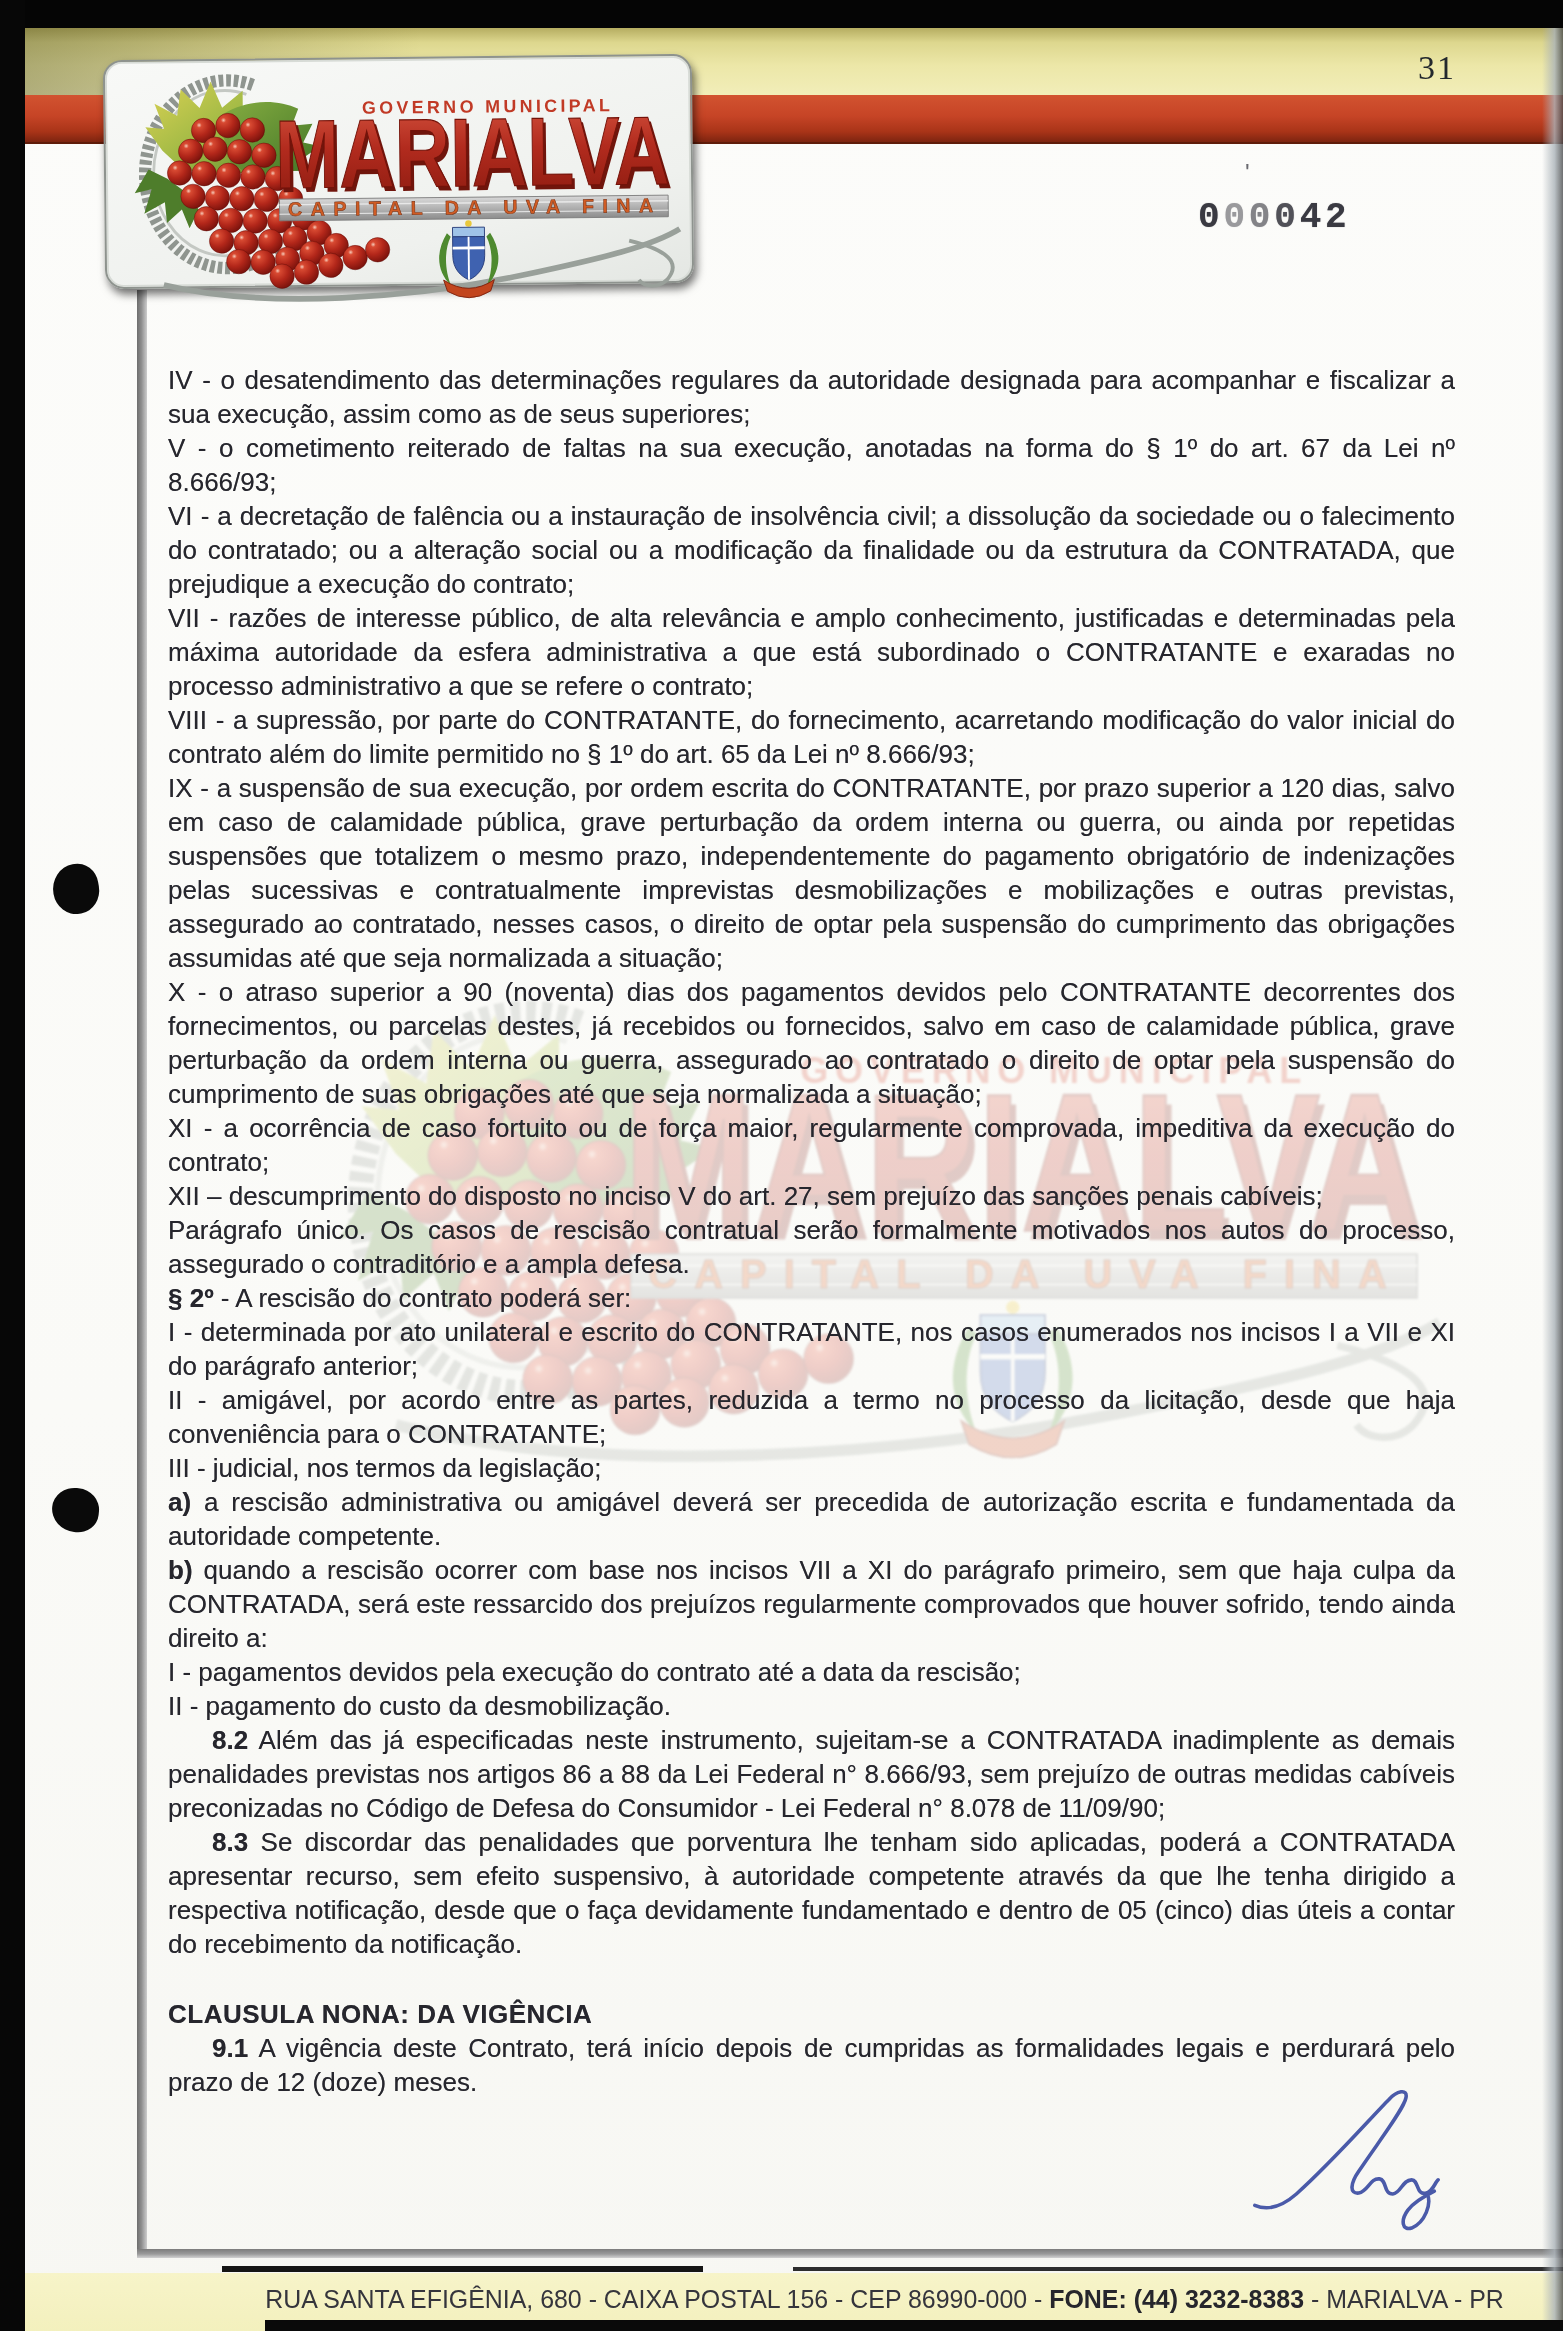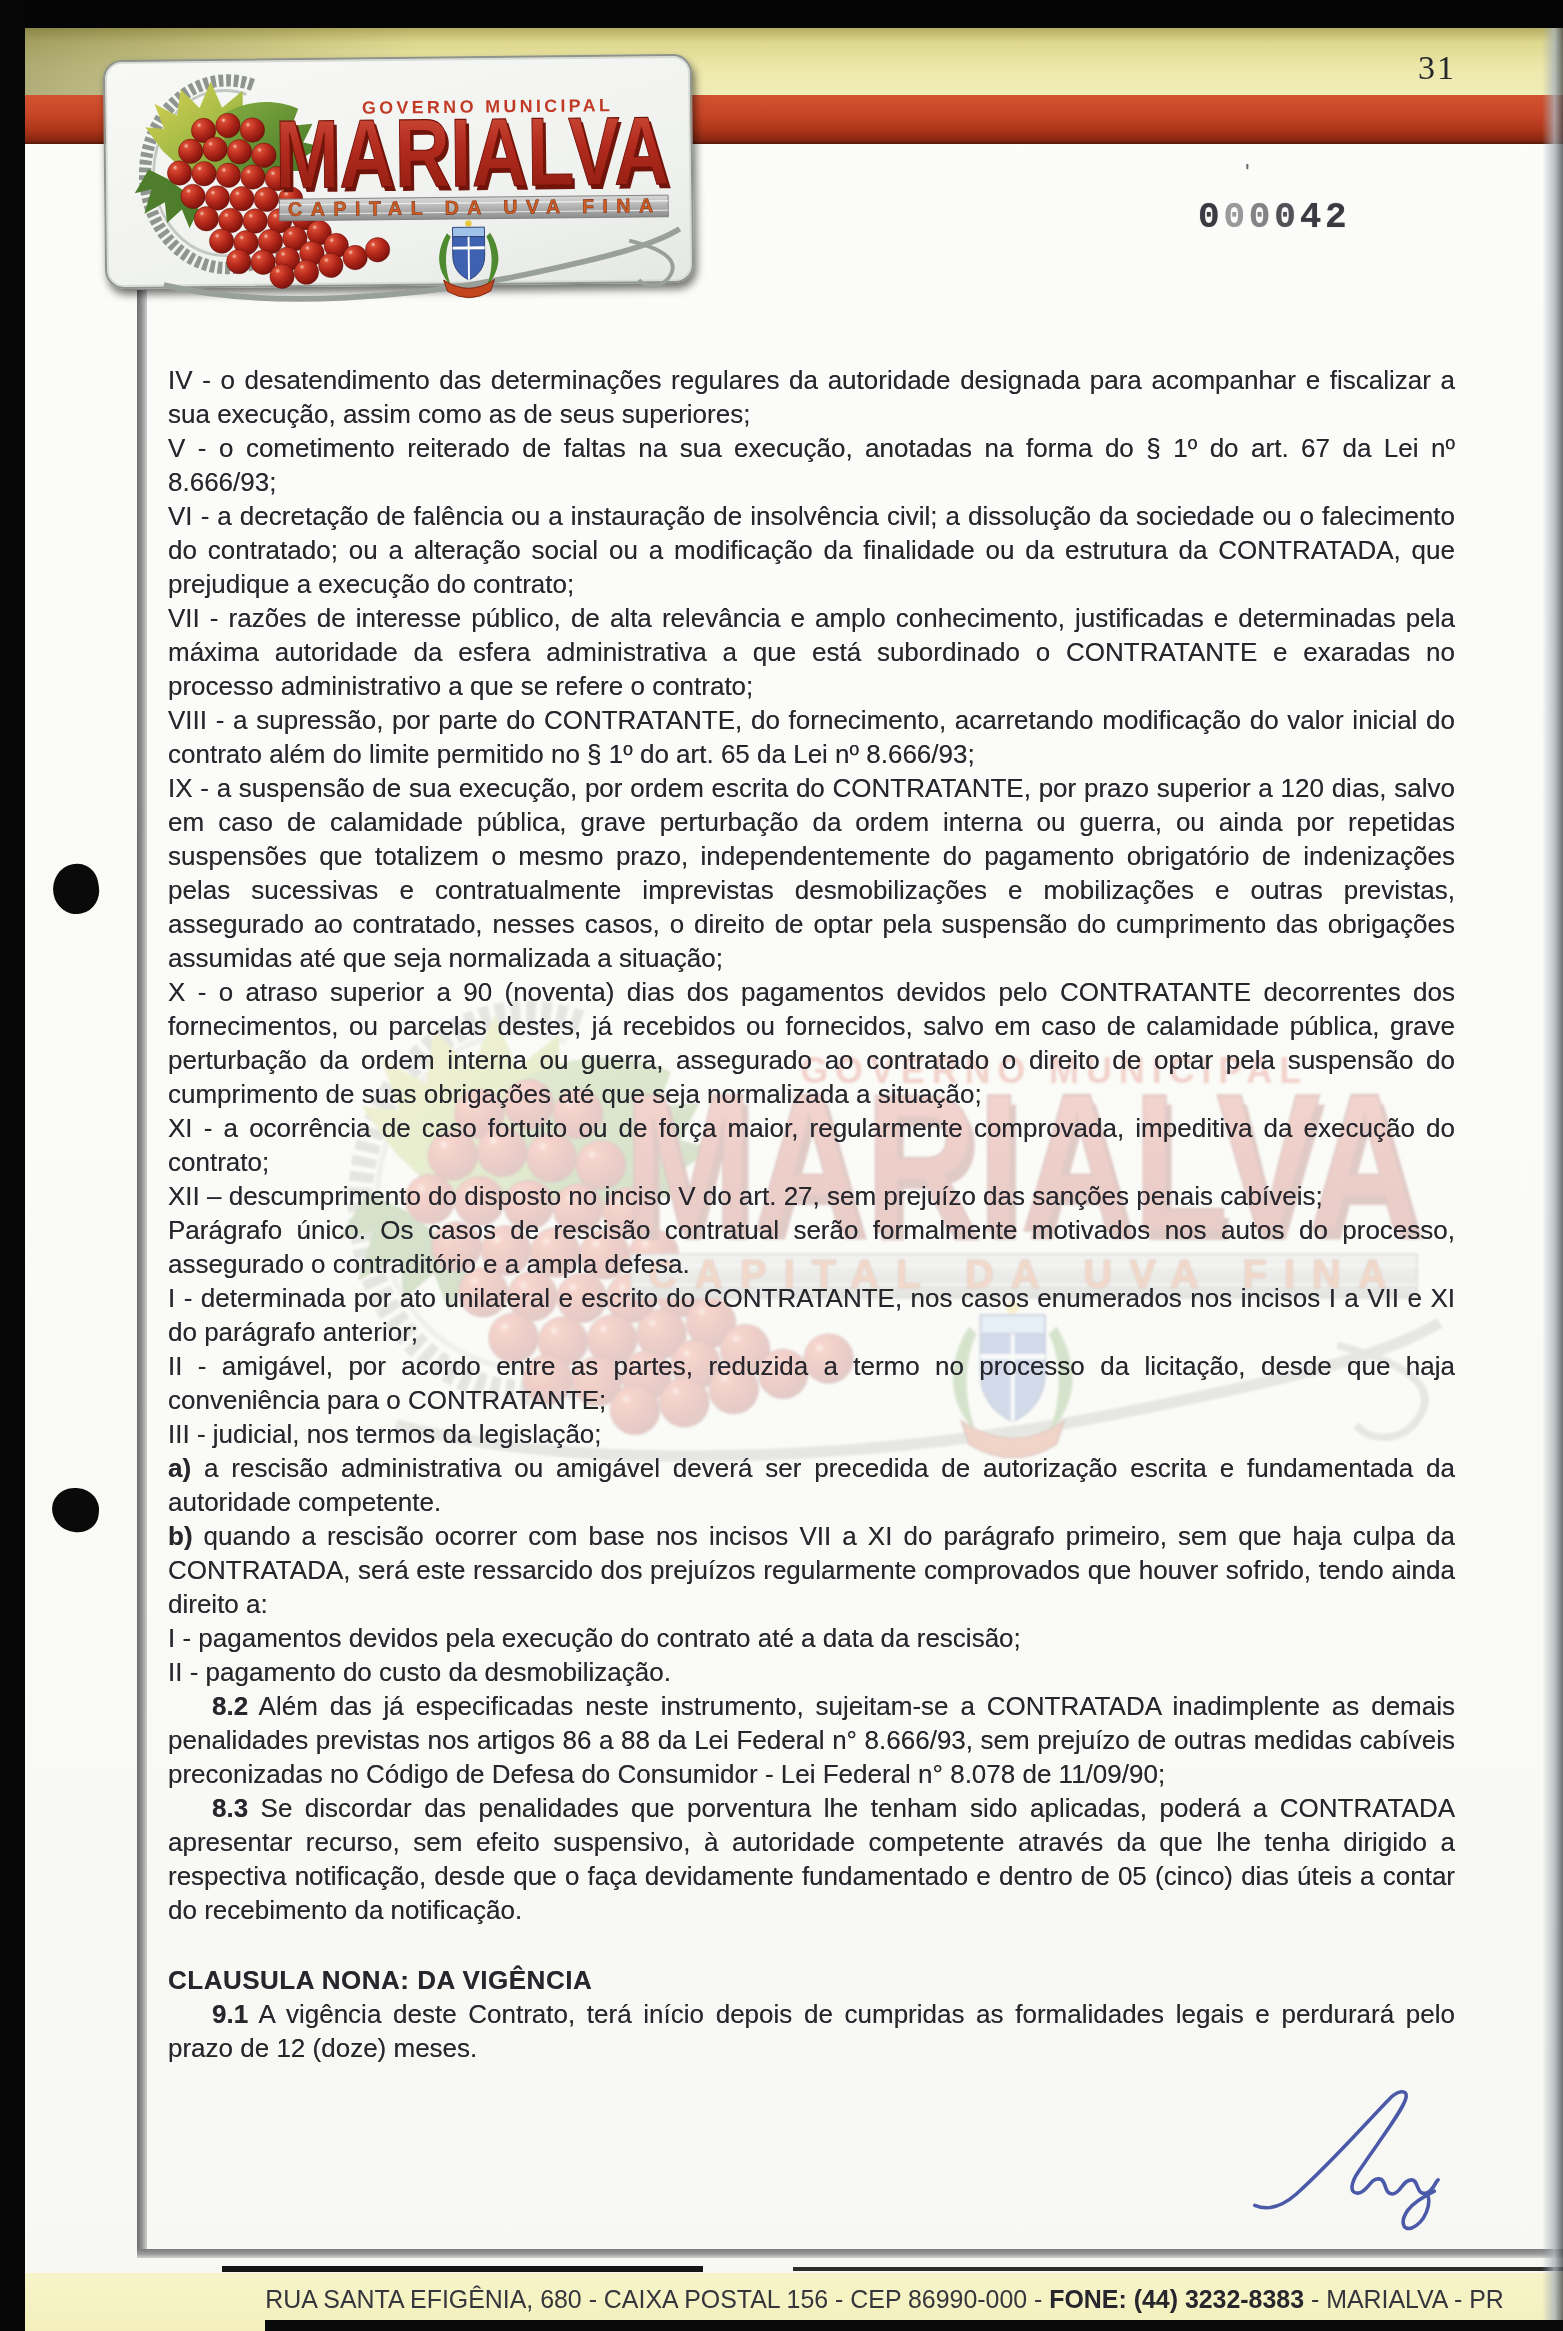--- a/index.html
+++ b/index.html
@@ -218,20 +218,21 @@
 <p class="para"><span>IV - o desatendimento das determinações regulares da autoridade designada para acompanhar e fiscalizar a sua execução, assim como as de seus superiores;</span></p>
     <p class="para"><span>V - o cometimento reiterado de faltas na sua execução, anotadas na forma do § 1º do art. 67 da Lei nº 8.666/93;</span></p>
     <p class="para"><span>VI - a decretação de falência ou a instauração de insolvência civil; a dissolução da sociedade ou o falecimento do contratado; ou a alteração social ou a modificação da finalidade ou da estrutura da CONTRATADA, que prejudique a execução do contrato;</span></p>
     <p class="para"><span>VII - razões de interesse público, de alta relevância e amplo conhecimento, justificadas e determinadas pela máxima autoridade da esfera administrativa a que está subordinado o CONTRATANTE e exaradas no processo administrativo a que se refere o contrato;</span></p>
     <p class="para"><span>VIII - a supressão, por parte do CONTRATANTE, do fornecimento, acarretando modificação do valor inicial do contrato além do limite permitido no § 1º do art. 65 da Lei nº 8.666/93;</span></p>
     <p class="para"><span>IX - a suspensão de sua execução, por ordem escrita do CONTRATANTE, por prazo superior a 120 dias, salvo em caso de calamidade pública, grave perturbação da ordem interna ou guerra, ou ainda por repetidas suspensões que totalizem o mesmo prazo, independentemente do pagamento obrigatório de indenizações pelas sucessivas e contratualmente imprevistas desmobilizações e mobilizações e outras previstas, assegurado ao contratado, nesses casos, o direito de optar pela suspensão do cumprimento das obrigações assumidas até que seja normalizada a situação;</span></p>
     <p class="para"><span>X - o atraso superior a 90 (noventa) dias dos pagamentos devidos pelo CONTRATANTE decorrentes dos fornecimentos, ou parcelas destes, já recebidos ou fornecidos, salvo em caso de calamidade pública, grave perturbação da ordem interna ou guerra, assegurado ao contratado o direito de optar pela suspensão do cumprimento de suas obrigações até que seja normalizada a situação;</span></p>
     <p class="para"><span>XI - a ocorrência de caso fortuito ou de força maior, regularmente comprovada, impeditiva da execução do contrato;</span></p>
     <p class="para"><span>XII – descumprimento do disposto no inciso V do art. 27, sem prejuízo das sanções penais cabíveis;</span></p>
     <p class="para"><span>Parágrafo único. Os casos de rescisão contratual serão formalmente motivados nos autos do processo, assegurado o contraditório e a ampla defesa.</span></p>
+    <p class="para"><b class="lead">§ 2º</b><span> - A rescisão do contrato poderá ser:</span></p>
     <p class="para"><span>I - determinada por ato unilateral e escrito do CONTRATANTE, nos casos enumerados nos incisos I a VII e XI do parágrafo anterior;</span></p>
     <p class="para"><span>II - amigável, por acordo entre as partes, reduzida a termo no processo da licitação, desde que haja conveniência para o CONTRATANTE;</span></p>
     <p class="para"><span>III - judicial, nos termos da legislação;</span></p>
     <p class="para"><b class="lead">a)</b><span> a rescisão administrativa ou amigável deverá ser precedida de autorização escrita e fundamentada da autoridade competente.</span></p>
     <p class="para"><b class="lead">b)</b><span> quando a rescisão ocorrer com base nos incisos VII a XI do parágrafo primeiro, sem que haja culpa da CONTRATADA, será este ressarcido dos prejuízos regularmente comprovados que houver sofrido, tendo ainda direito a:</span></p>
     <p class="para"><span>I - pagamentos devidos pela execução do contrato até a data da rescisão;</span></p>
     <p class="para"><span>II - pagamento do custo da desmobilização.</span></p>
     <p class="para indent"><b class="lead">8.2</b><span> Além das já especificadas neste instrumento, sujeitam-se a CONTRATADA inadimplente as demais penalidades previstas nos artigos 86 a 88 da Lei Federal n° 8.666/93, sem prejuízo de outras medidas cabíveis preconizadas no Código de Defesa do Consumidor - Lei Federal n° 8.078 de 11/09/90;</span></p>
     <p class="para indent"><b class="lead">8.3</b><span> Se discordar das penalidades que porventura lhe tenham sido aplicadas, poderá a CONTRATADA apresentar recurso, sem efeito suspensivo, à autoridade competente através da que lhe tenha dirigido a respectiva notificação, desde que o faça devidamente fundamentado e dentro de 05 (cinco) dias úteis a contar do recebimento da notificação.</span></p>
     <p class="para heading"><span>CLAUSULA NONA: DA VIGÊNCIA</span></p>

